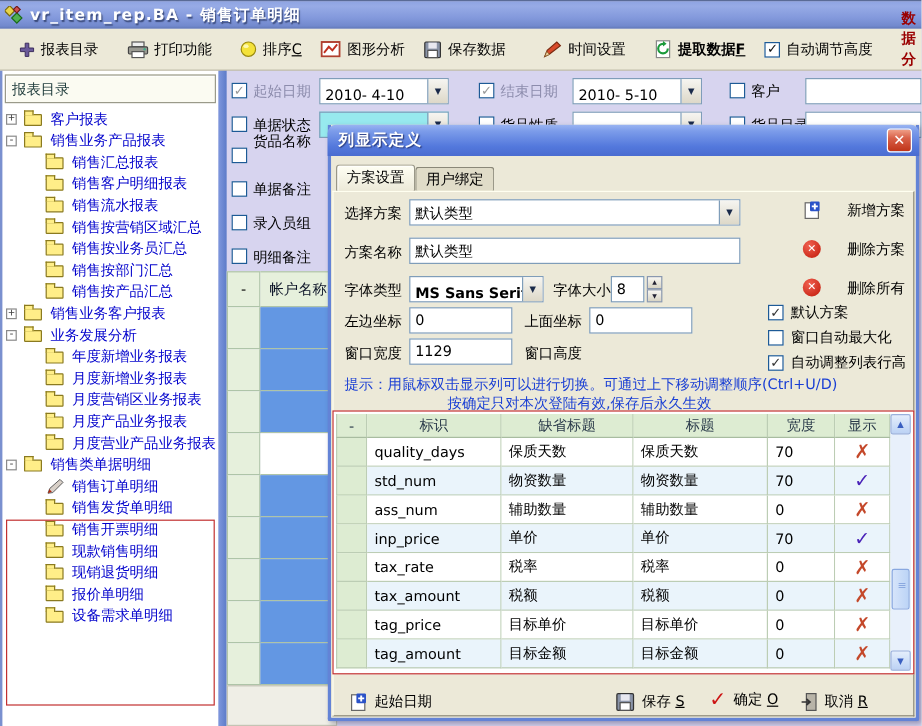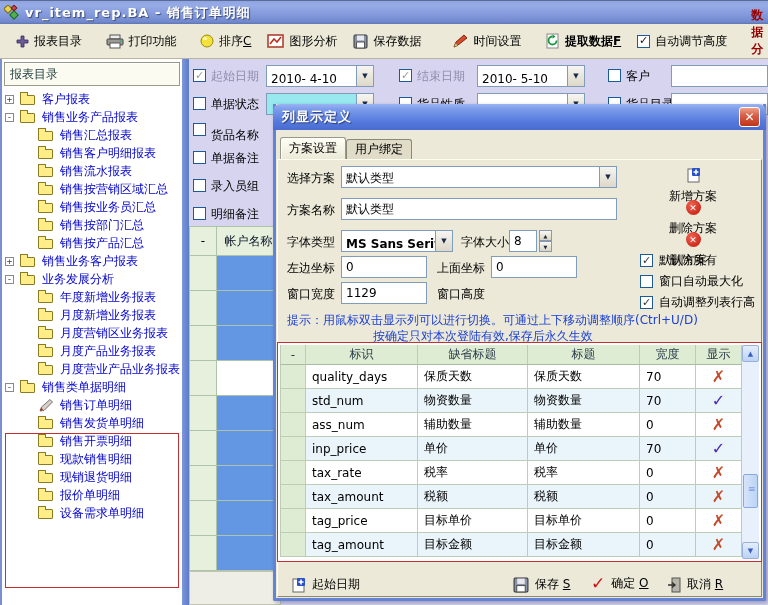--- a/index.html
+++ b/index.html
@@ -79,21 +79,21 @@
   .dbody { position:absolute; left:-3px; top:26px; width:493px; height:471px; }
   .tab { position:absolute; height:22px; padding:0 8px; display:flex; align-items:center;
     border:1px solid #8a8878; border-bottom:none; border-radius:3px 3px 0 0; }
   .tab.active { left:7px; top:7px; background:linear-gradient(180deg,#fffff4,#ece9d8); z-index:2; border-color:#9a9888; box-shadow:inset 1px 1px 0 #fff; }
   .tab.inactive { left:73px; top:9px; height:20px; background:#e0dcc8; }
   .tpanel { position:absolute; left:4px; top:29px; width:485px; height:438px;
     border:1px solid; border-color:#fffff0 #8a8878 #8a8878 #fffff0; background:#ece9d8; }
   .dlabel { position:absolute; white-space:nowrap; }
   .dcheck { position:absolute; display:flex; align-items:center; gap:6px; white-space:nowrap;padding-left:45px; }
   .hint { position:absolute; color:#1a3fd4; white-space:nowrap; }
-  .iconbtn { position:absolute; display:flex; align-items:center; gap:5px; white-space:nowrap; cursor:default;flex-direction:column; }
+  .iconbtn { position:absolute; display:flex; gap:22px; white-space:nowrap; cursor:default; }
   .redcirc { width:15px; height:15px; border-radius:50%; background:radial-gradient(circle at 35% 30%,#f06050,#c01808); color:#fff;
     font-size:9px; font-weight:bold; display:flex; align-items:center; justify-content:center; }
   .spin { position:absolute; width:13px; height:22px; display:flex; flex-direction:column; }
   .spin span { flex:1; border:1px solid #8a98b0; background:linear-gradient(180deg,#f8f7f3,#d8d4c4); font-size:5px; color:#223;
     display:flex; align-items:center; justify-content:center; }
 
   
   .tablebox { position:absolute; left:4px; top:236px; width:485px; height:220px; border:1px solid #c23030; background:#fff; }
   .ctable { position:absolute; left:2px; top:2px; }
   .crow { display:flex; }
@@ -336,21 +336,21 @@
   <span class="flabel" style="left:228px;top:37px">货品性质</span>
   <div class="combo" style="left:288px;top:34px;width:108px">
     <span class="val"></span>
     <span class="dd"></span>
   </div>
   <span class="cb" style="left:419px;top:38px"></span>
   <span class="flabel" style="left:437px;top:37px">货品目录</span>
   <input class="txt" style="left: 482px; top: 34px; width: 97px;">
 
   <span class="cb" style="left:4px;top:64px"></span>
-  <span class="flabel" style="left:22px;top:68px">货品名称</span>
+  <span class="flabel" style="left:22px;top:51px">货品名称</span>
   <span class="cb" style="left:4px;top:92px"></span>
   <span class="flabel" style="left:22px;top:91px">单据备注</span>
   <span class="cb" style="left:4px;top:120px"></span>
   <span class="flabel" style="left:22px;top:119px">录入员组</span>
   <span class="cb" style="left:4px;top:148px"></span>
   <span class="flabel" style="left:22px;top:147px">明细备注</span>
 
   <div class="agrid">
     <div class="agr">
       <div class="ag-gutter ag-head">-</div>

